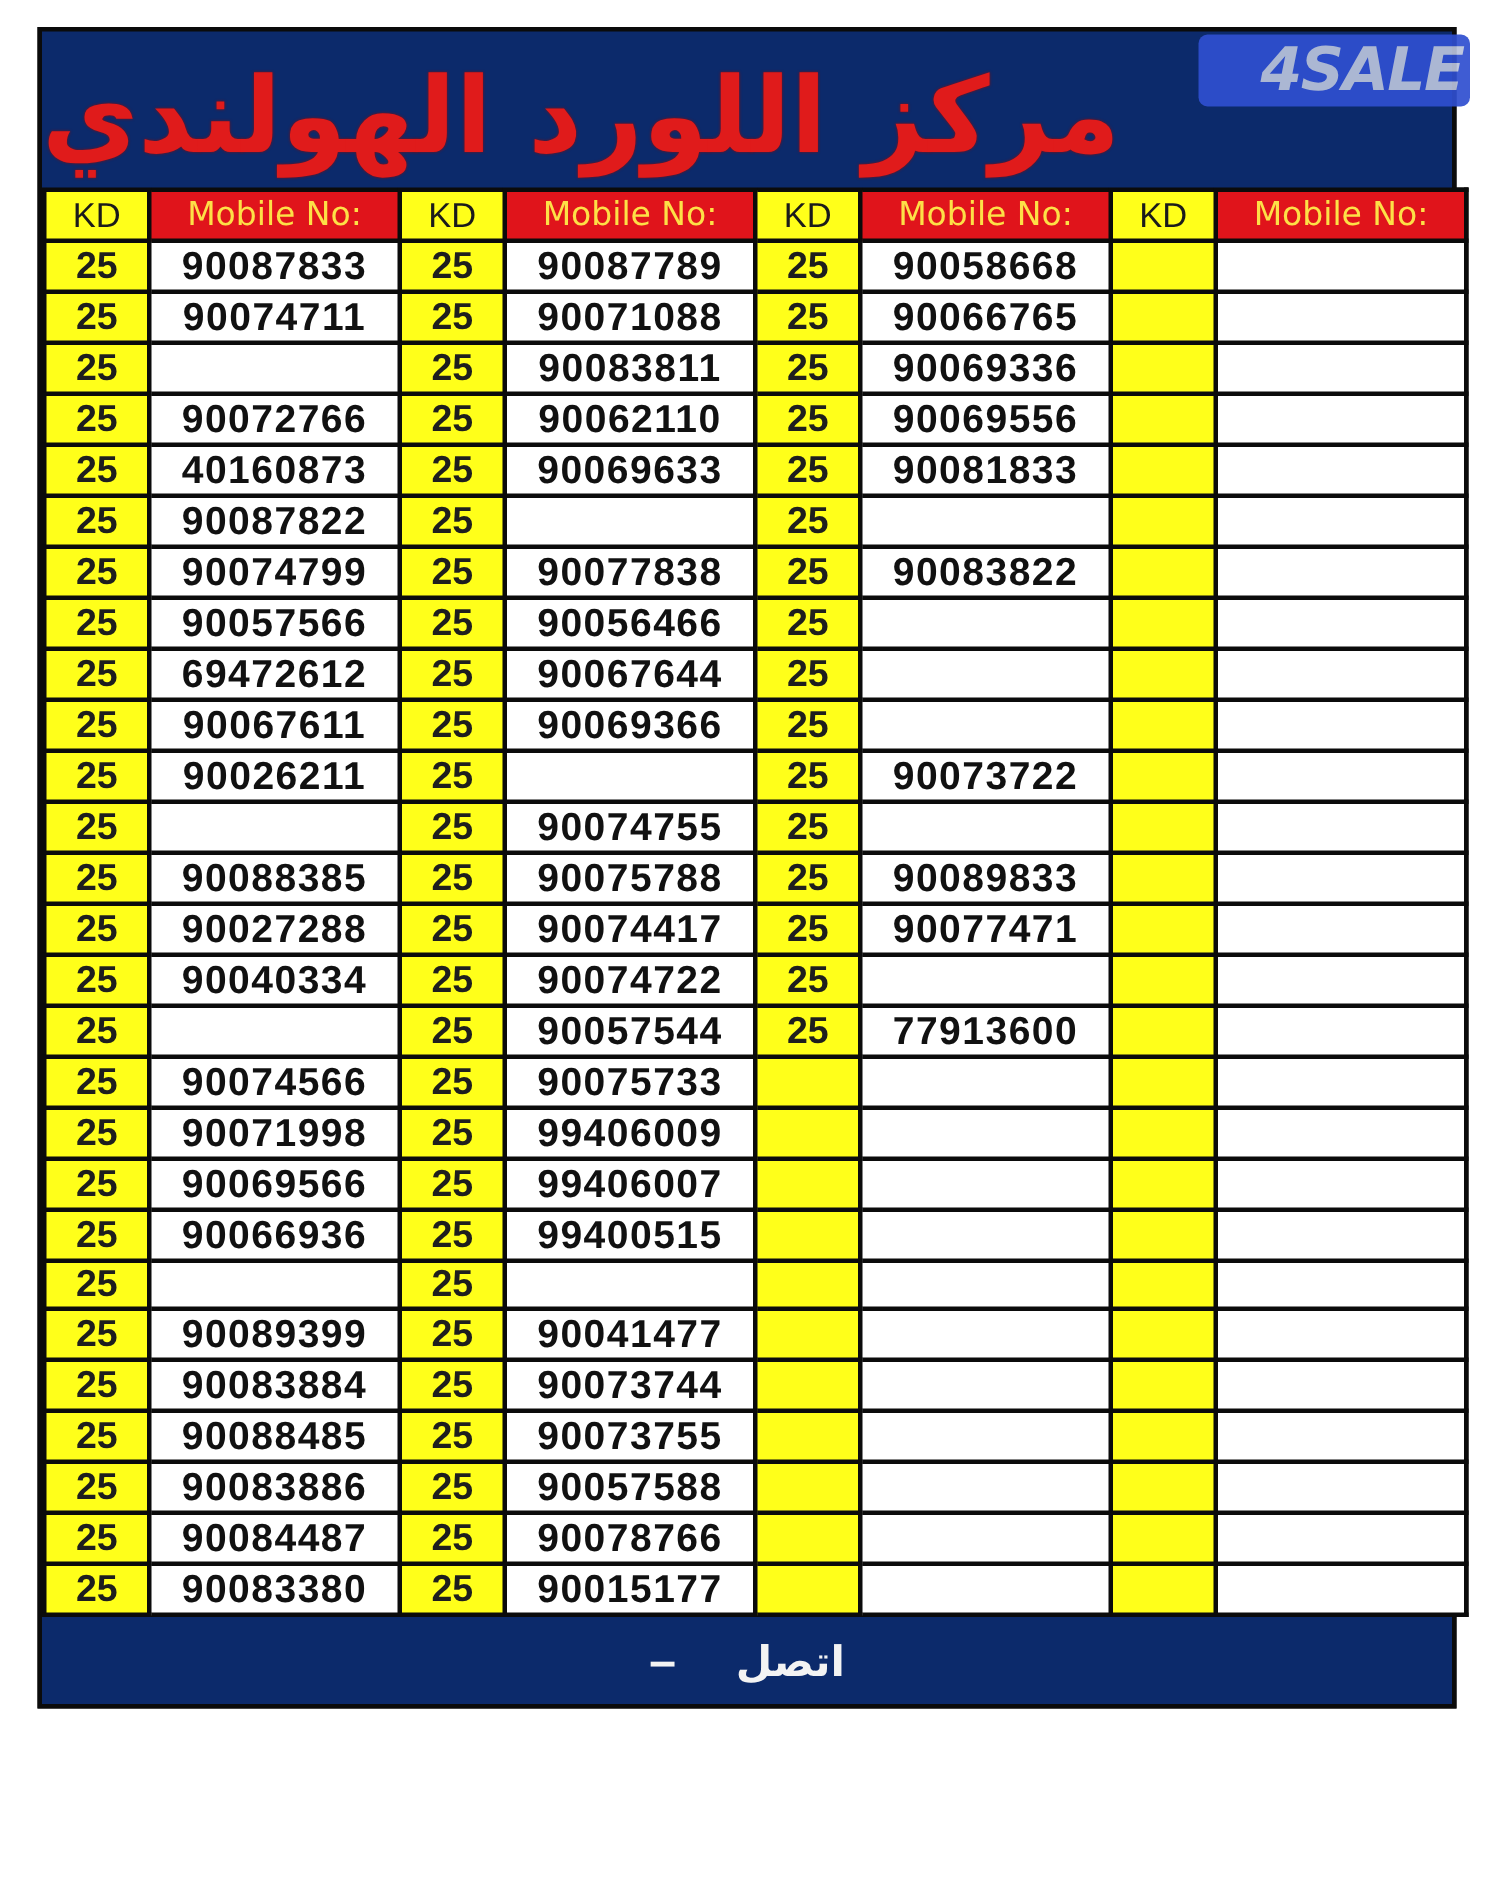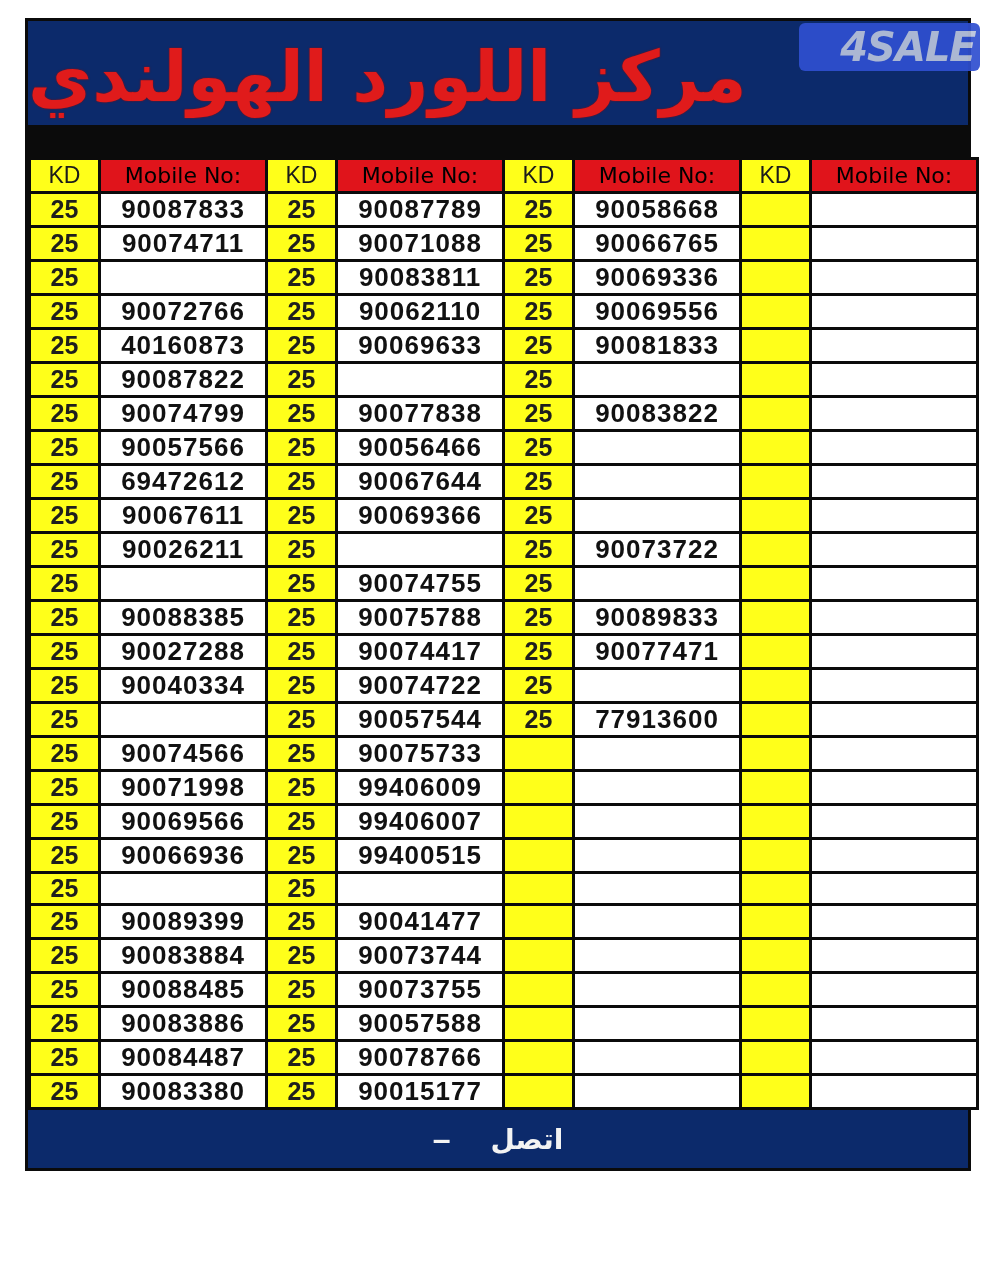--- a/index.html
+++ b/index.html
@@ -1,25 +1,25 @@
 <!DOCTYPE html>
 <html><head>
 <meta charset="utf-8">
 <style>
   html, body { margin:0; padding:0; background:#ffffff; }
   body { width:1000px; height:1267px; position:relative; overflow:hidden; font-family:"Liberation Sans", sans-serif; }
   .sheet { position:absolute; left:25px; top:18px; width:946px; border:3px solid #0b0b0b; background:#0b0b0b; box-sizing:border-box; }
   .banner { height:104px; background:#0c2a6b; position:relative; display:flex; align-items:center; }
   .banner-title { color:#e01b1b; font-family:"DejaVu Sans", sans-serif; font-weight:bold; font-size:70px; direction:rtl; letter-spacing:2px; margin-top:8px; text-shadow:0 0 2px #8a0c0c; }
   .logo { position:absolute; right:-12px; top:2px; width:144px; height:48px; background:#2f4fd0; border-radius:6px; display:flex; align-items:center; justify-content:center; color:#b9c3dc; font-weight:bold; font-style:italic; font-size:40px; letter-spacing:-1px; font-family:"DejaVu Sans", sans-serif; opacity:0.92;padding-left:37px; }
-  table { border-collapse:collapse; width:100%; table-layout:fixed; background:#0b0b0b;margin-top:32px; }
+  table { border-collapse:collapse; width:100%; table-layout:fixed; background:#0b0b0b; }
   td, th { border:3px solid #0b0b0b; padding:0; text-align:center; vertical-align:middle; height:32px; box-sizing:border-box; }
   th { height:34px; font-weight:normal; font-size:23px; }
   th.kd { background:#ffff1a; color:#1b1b1b; font-family:"Liberation Sans", sans-serif; }
-  th.mob { background:#e0141b; color:#000000; font-family:"DejaVu Sans", sans-serif; font-size:22px; }
+  th.mob { background:#e0141b; color:#fde047; font-family:"DejaVu Sans", sans-serif; font-size:22px; }
   td.kd { background:#ffff1a; color:#1e1e1e; font-weight:bold; font-size:25px; }
   td.mob { background:#ffffff; color:#111; font-weight:bold; font-size:26px; letter-spacing:1px; }
   col.c-kd { width:70px; }
   col.c-mob { width:167px; }
   .footer { height:58px; background:#0c2a6b; display:flex; align-items:center; justify-content:center; color:#f3f3f3; font-weight:bold; font-size:32px; gap:40px; }
   .footer .nums { font-family:"DejaVu Sans Condensed", "DejaVu Sans", sans-serif; letter-spacing:1px; }
   .footer .ar { font-family:"DejaVu Sans", sans-serif; direction:rtl; font-size:28px; }
 </style>
 </head>
 <body>

